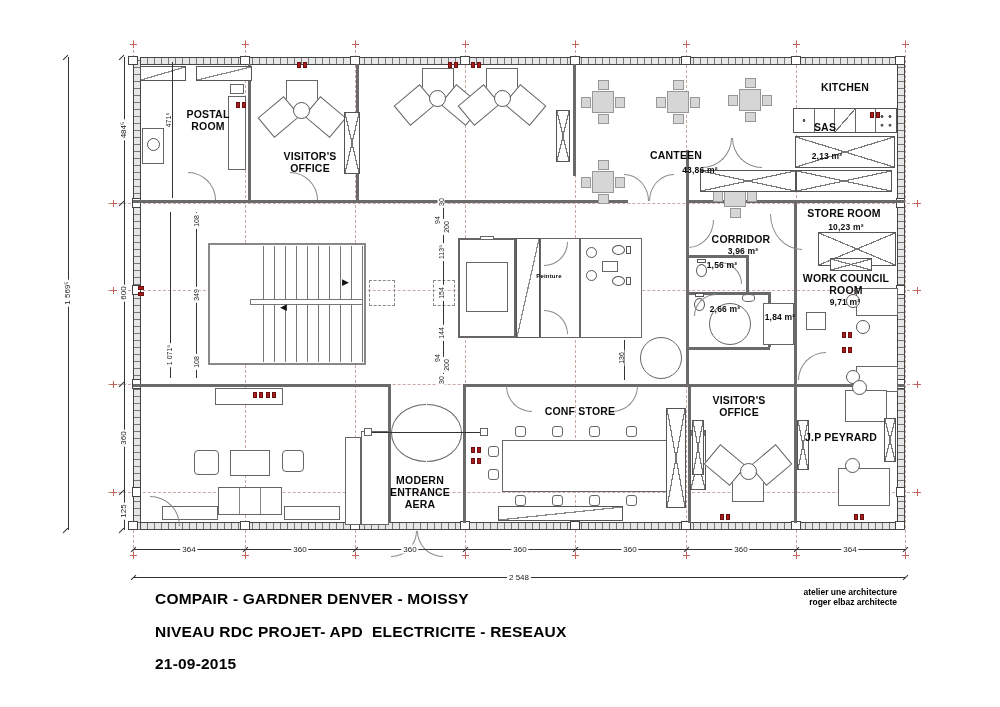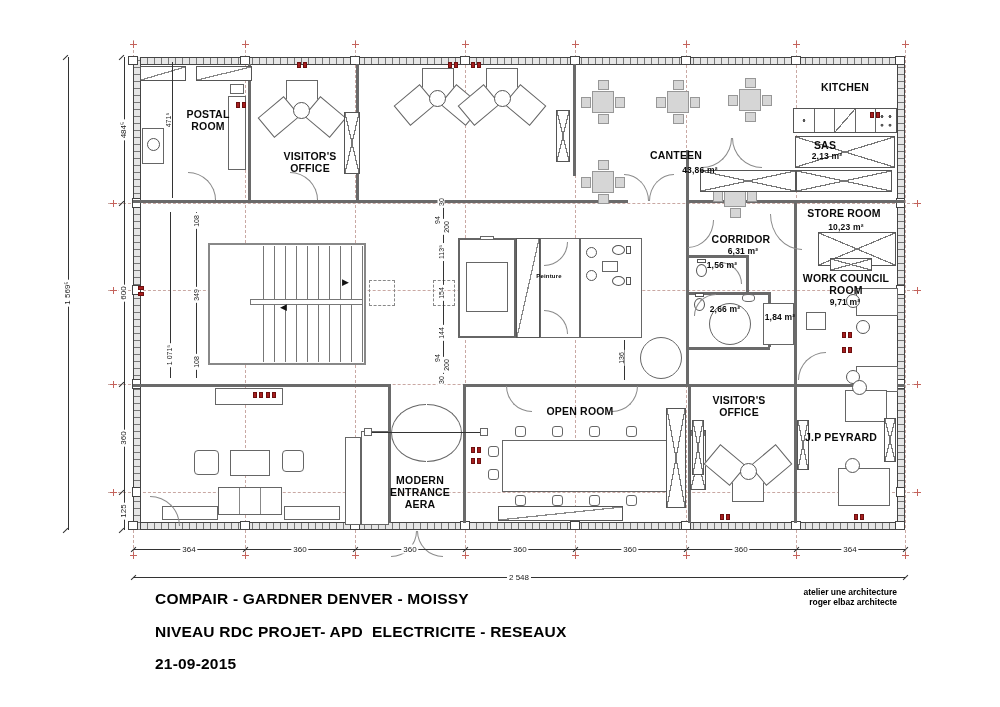--- a/index.html
+++ b/index.html
@@ -404,36 +404,36 @@
       <i></i>
     </div>
 
   <div class="lbl" style="left:208px;top:120px">POSTAL
 ROOM</div>
   <div class="lbl" style="left:310px;top:162px">VISITOR'S
 OFFICE</div>
   <div class="lbl" style="left:676px;top:155px">CANTEEN</div>
   <div class="lbl area" style="left:700px;top:170px">43,86 m²</div>
   <div class="lbl" style="left:845px;top:87px">KITCHEN</div>
-  <div class="lbl" style="left:825px;top:145px">SAS</div>
+  <div class="lbl" style="left:825px;top:127px">SAS</div>
   <div class="lbl area" style="left:827px;top:156px">2,13 m²</div>
   <div class="lbl" style="left:844px;top:213px">STORE ROOM</div>
   <div class="lbl area" style="left:846px;top:227px">10,23 m²</div>
   <div class="lbl" style="left:741px;top:239px">CORRIDOR</div>
-  <div class="lbl area" style="left:743px;top:251px">6,31 m²</div>
+  <div class="lbl area" style="left:743px;top:251px">3,96 m²</div>
   <div class="lbl area" style="left:722px;top:265px">1,56 m²</div>
   <div class="lbl area" style="left:725px;top:309px">2,66 m²</div>
   <div class="lbl" style="left:846px;top:284px">WORK COUNCIL
 ROOM</div>
   <div class="lbl area" style="left:845px;top:302px">9,71 m²</div>
   <div class="lbl area" style="left:780px;top:317px">1,84 m²</div>
   <div class="lbl" style="left:420px;top:492px">MODERN
 ENTRANCE
 AERA</div>
-  <div class="lbl" style="left:580px;top:411px">OPEN ROOM</div>
+  <div class="lbl" style="left:580px;top:411px">CONF STORE</div>
   <div class="lbl" style="left:739px;top:406px">VISITOR'S
 OFFICE</div>
   <div class="lbl" style="left:841px;top:437px">J.P PEYRARD</div>
 
   <div class="dln" style="left:68px;top:57px;width:1px;height:473px"></div>
   <div class="tick" style="left:65px;top:54px"></div>
   <div class="tick" style="left:65px;top:527px"></div>
   <div class="dim dimv" style="left:67px;top:293px">1 569⁵</div>
 
   <div class="dln" style="left:124px;top:57px;width:1px;height:473px"></div>

